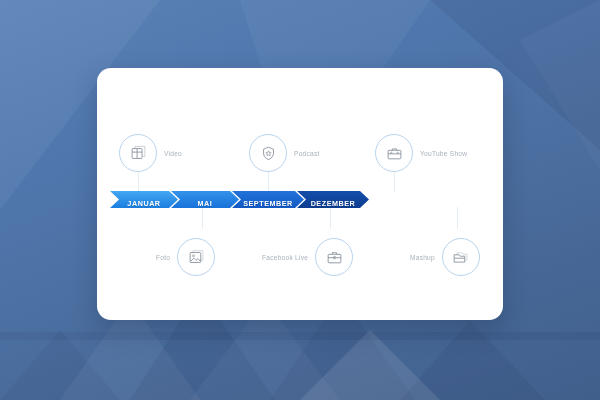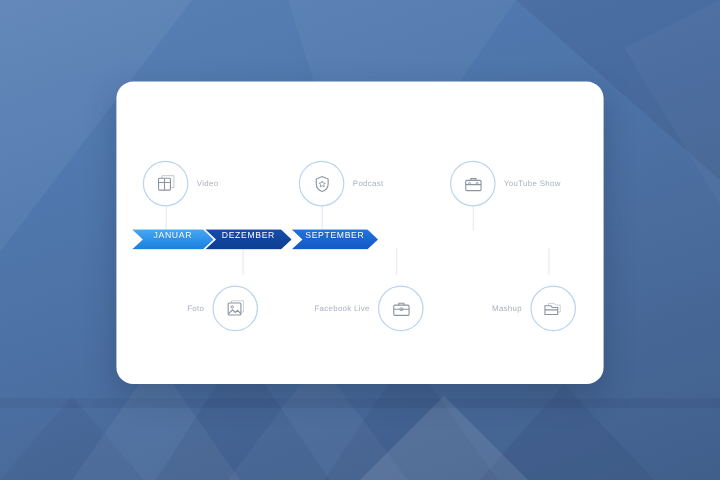--- a/index.html
+++ b/index.html
@@ -32,25 +32,25 @@
   #timeline {
     position: absolute;
     left: 110px; top: 191px;
     width: 382px; height: 17px;
     display: flex;
   }
   .chev {
     position: relative;
     height: 17px;
     display: flex;
-    align-items: flex-start;
+    align-items: flex-end;
     justify-content: center;
     color: #ffffff;
     font-size: 7.2px;
-    font-weight: normal;
+    font-weight: bold;
     letter-spacing: 0.55px;
     margin-right: -7px;
     clip-path: polygon(0 0, calc(100% - 9px) 0, 100% 50%, calc(100% - 9px) 100%, 0 100%, 9px 50%);
     -webkit-clip-path: polygon(0 0, calc(100% - 9px) 0, 100% 50%, calc(100% - 9px) 100%, 0 100%, 9px 50%);
     text-shadow: 0 1px 1px rgba(0,0,0,0.18);
     white-space: nowrap;
   }
   .chev:first-child {
     clip-path: polygon(0 0, calc(100% - 9px) 0, 100% 50%, calc(100% - 9px) 100%, 0 100%, 9px 50%);
   }
@@ -157,25 +157,28 @@
         </svg>
       </span>
     </div>
     <div class="node-label">YouTube Show</div>
   </div>
 
   <div id="timeline">
     <div class="chev" style="width:68px; background:linear-gradient(180deg,#45a8f2,#1b7fe0);">
       <span>JANUAR</span>
     </div>
+    <div class="chev" style="width:68px; background:linear-gradient(180deg,#3492eb,#1872d9);">
+      <span>MAI</span>
+    </div>
+    <div class="chev" style="width:72px; background:linear-gradient(180deg,#2373db,#1259c4);">
+      <span>SEPTEMBER</span>
+    </div>
     <div class="chev" style="width:72px; margin-right:0; background:linear-gradient(180deg,#144ea9,#0d3d92);">
       <span>DEZEMBER</span>
-    </div>
-    <div class="chev" style="width:72px; background:linear-gradient(180deg,#2373db,#1259c4);">
-      <span>SEPTEMBER</span>
     </div>
   </div>
 
   <div class="node flip" style="left:156px; top:238px;">
     <div class="circle">
       <span>
         <svg width="17" height="17" viewBox="0 0 24 24" fill="none" stroke="#8b94a0" stroke-width="1.3">
           <rect x="3" y="5" width="15" height="14" rx="1.2"></rect>
           <circle cx="7.8" cy="9.5" r="1.4" stroke-width="1.1"></circle>
           <path d="M3.6 17.5l4.6-4.6 3.2 3.2 2.6-2.6 3.8 4"></path>

